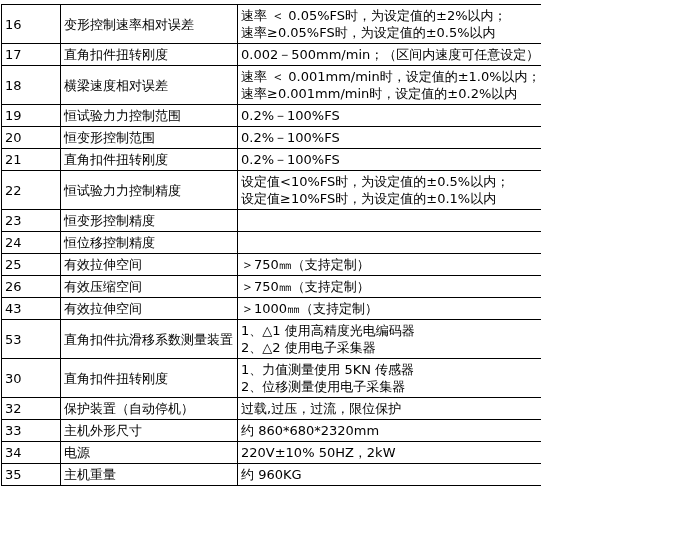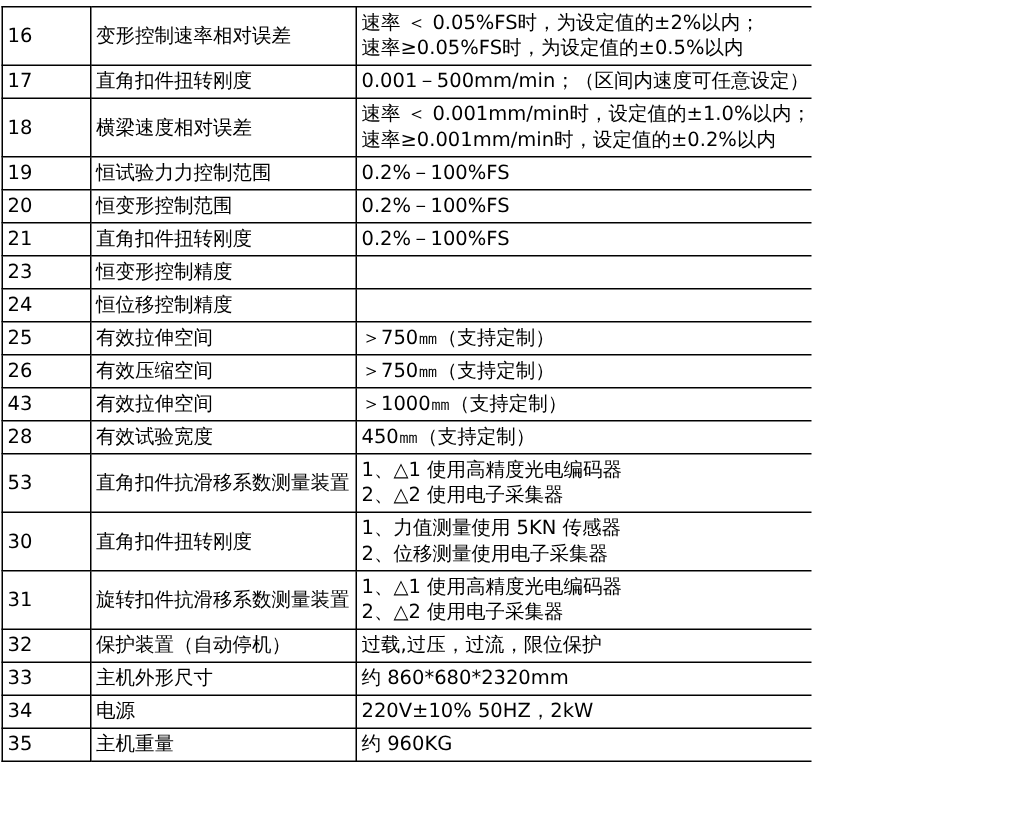--- a/index.html
+++ b/index.html
@@ -45,21 +45,21 @@
     <tbody>
         <tr>
     <td class="col-no">16</td>
     <td class="col-label">变形控制速率相对误差</td>
     <td class="col-value">速率 ＜ 0.05%FS时，为设定值的±2%以内；
 速率≥0.05%FS时，为设定值的±0.5%以内</td>
   </tr>
         <tr>
     <td class="col-no">17</td>
     <td class="col-label">直角扣件扭转刚度</td>
-    <td class="col-value">0.001－500mm/min；（区间内速度可任意设定）</td>
+    <td class="col-value">0.002－500mm/min；（区间内速度可任意设定）</td>
   </tr>
         <tr>
     <td class="col-no">18</td>
     <td class="col-label">横梁速度相对误差</td>
     <td class="col-value">速率 ＜ 0.001mm/min时，设定值的±1.0%以内；
 速率≥0.001mm/min时，设定值的±0.2%以内</td>
   </tr>
         <tr>
     <td class="col-no">19</td>
     <td class="col-label">恒试验力力控制范围</td>
@@ -67,20 +67,26 @@
   </tr>
         <tr>
     <td class="col-no">20</td>
     <td class="col-label">恒变形控制范围</td>
     <td class="col-value">0.2%－100%FS</td>
   </tr>
         <tr>
     <td class="col-no">21</td>
     <td class="col-label">直角扣件扭转刚度</td>
     <td class="col-value">0.2%－100%FS</td>
+  </tr>
+        <tr>
+    <td class="col-no">22</td>
+    <td class="col-label">恒试验力力控制精度</td>
+    <td class="col-value">设定值&lt;10%FS时，为设定值的±0.5%以内；
+设定值≥10%FS时，为设定值的±0.1%以内</td>
   </tr>
         <tr>
     <td class="col-no">23</td>
     <td class="col-label">恒变形控制精度</td>
     <td class="col-value"></td>
   </tr>
         <tr>
     <td class="col-no">24</td>
     <td class="col-label">恒位移控制精度</td>
     <td class="col-value"></td>
@@ -94,41 +100,30 @@
     <td class="col-no">26</td>
     <td class="col-label">有效压缩空间</td>
     <td class="col-value">＞750㎜（支持定制）</td>
   </tr>
         <tr>
     <td class="col-no">43</td>
     <td class="col-label">有效拉伸空间</td>
     <td class="col-value">＞1000㎜（支持定制）</td>
   </tr>
         <tr>
-    <td class="col-no">28</td>
-    <td class="col-label">有效试验宽度</td>
-    <td class="col-value">450㎜（支持定制）</td>
-  </tr>
-        <tr>
     <td class="col-no">53</td>
     <td class="col-label">直角扣件抗滑移系数测量装置</td>
     <td class="col-value">1、△1 使用高精度光电编码器
 2、△2 使用电子采集器</td>
   </tr>
         <tr>
     <td class="col-no">30</td>
     <td class="col-label">直角扣件扭转刚度</td>
     <td class="col-value">1、力值测量使用 5KN 传感器
 2、位移测量使用电子采集器</td>
-  </tr>
-        <tr>
-    <td class="col-no">31</td>
-    <td class="col-label">旋转扣件抗滑移系数测量装置</td>
-    <td class="col-value">1、△1 使用高精度光电编码器
-2、△2 使用电子采集器</td>
   </tr>
         <tr>
     <td class="col-no">32</td>
     <td class="col-label">保护装置（自动停机）</td>
     <td class="col-value">过载,过压，过流，限位保护</td>
   </tr>
         <tr>
     <td class="col-no">33</td>
     <td class="col-label">主机外形尺寸</td>
     <td class="col-value">约 860*680*2320mm</td>

